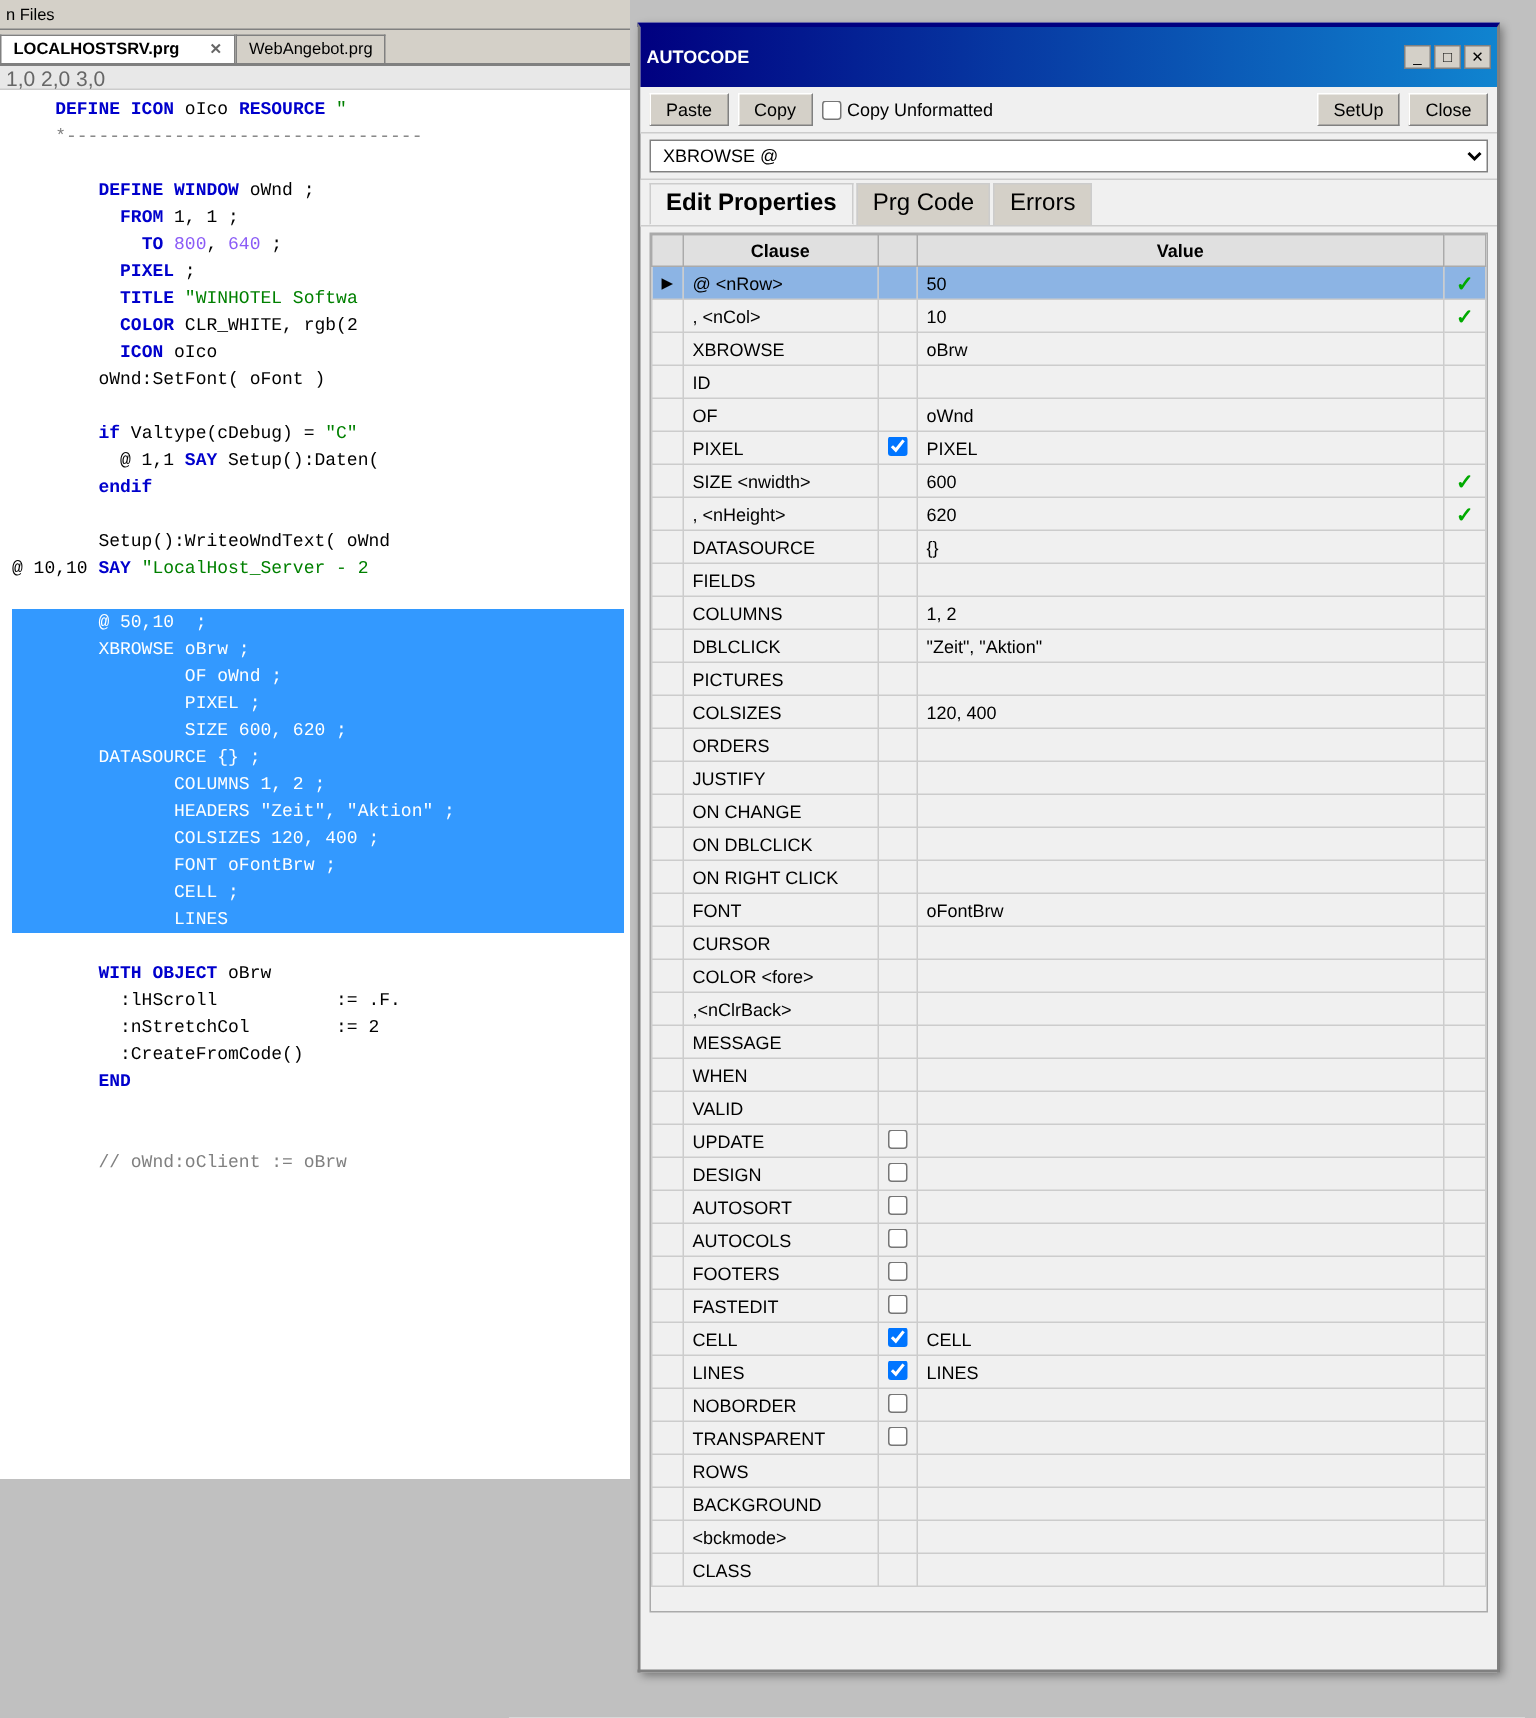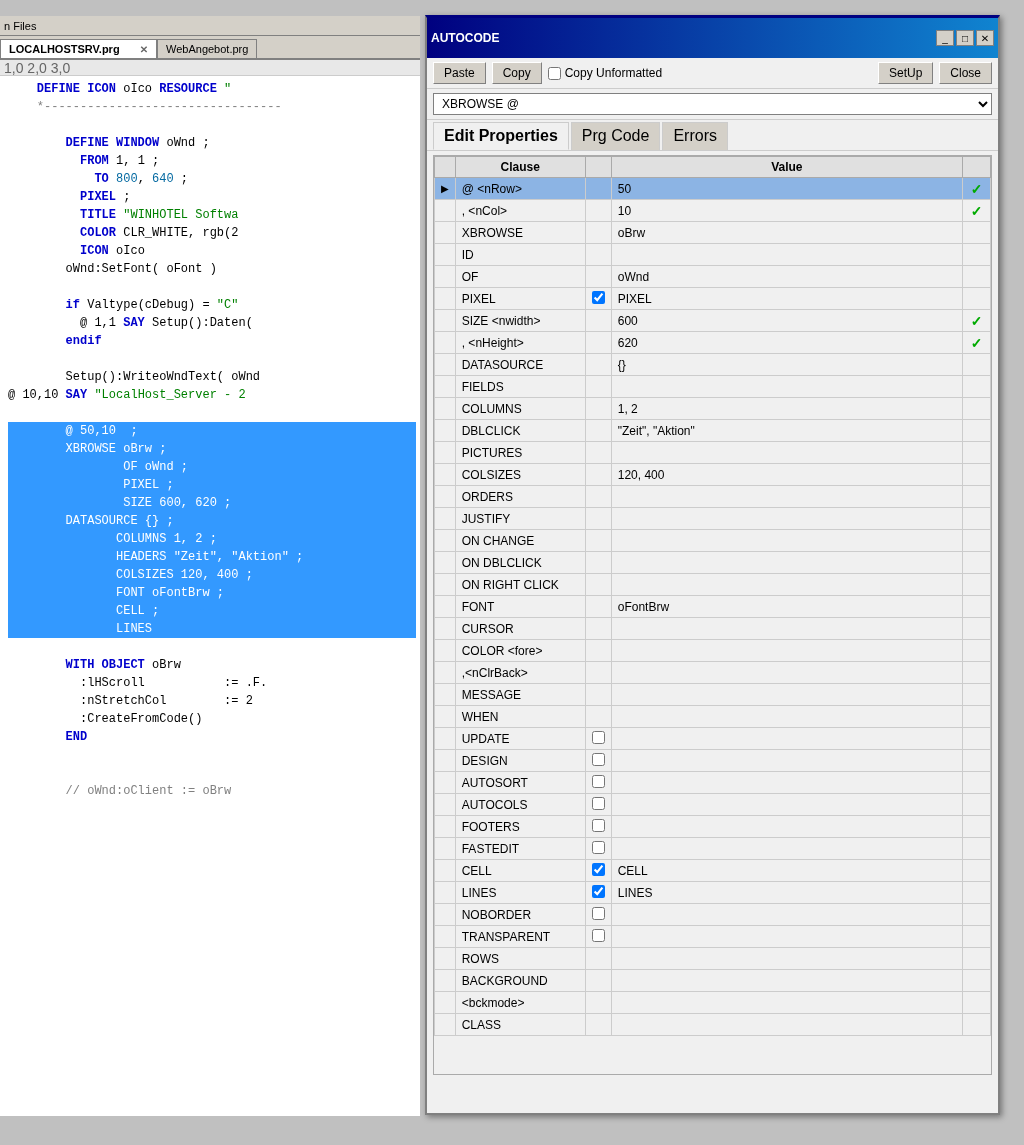--- a/index.html
+++ b/index.html
@@ -1,23 +1,23 @@
 <!DOCTYPE html>
 <html><head>
   <meta charset="utf-8">
   <style>
     * { box-sizing: border-box; margin: 0; padding: 0; }
     body { font-family: Arial, sans-serif; font-size: 12px; background: #c0c0c0; overflow: hidden; }
 
     
     .editor-area {
       position: absolute;
-      left: 0; top: 16px;
+      left: 0; top: 0;
       width: 420px;
-      height: 1100px;
+      height: 986px;
       background: #1e1e1e;
       overflow: hidden;
     }
     .editor-toolbar {
       height: 20px;
       background: #d4d0c8;
       border-bottom: 1px solid #808080;
       display: flex;
       align-items: center;
       padding: 2px 4px;
@@ -67,21 +67,21 @@
       font-family: 'Courier New', monospace;
       font-size: 12px;
       line-height: 18px;
       background: #ffffff;
       height: calc(1145px - 60px);
       overflow: hidden;
     }
     .line { white-space: pre; display: block; }
     .kw { color: #0000cc; font-weight: bold; }
     .str { color: #008000; }
-    .num { color: #0369a1; }
+    .num { color: #8b5cf6; }
     .comment { color: #808080; }
     .highlight { background: #3399ff; color: #ffffff; display: block; white-space: pre; }
 
     
     .autocode-window {
       position: absolute;
       left: 425px; top: 15px;
       width: 575px;
       height: 1100px;
       background: #f0f0f0;
@@ -499,20 +499,27 @@
             </tr>
             <tr>
               <td style="text-align: center; font-size: 10px;"></td>
               <td>WHEN</td>
               <td style="text-align: center;"></td>
               <td></td>
               <td style="text-align: center;"></td>
             </tr>
             <tr>
               <td style="text-align: center; font-size: 10px;"></td>
+              <td>VALID</td>
+              <td style="text-align: center;"></td>
+              <td></td>
+              <td style="text-align: center;"></td>
+            </tr>
+            <tr>
+              <td style="text-align: center; font-size: 10px;"></td>
               <td>UPDATE</td>
               <td style="text-align: center;"><input type="checkbox" style=""></td>
               <td></td>
               <td style="text-align: center;"></td>
             </tr>
             <tr>
               <td style="text-align: center; font-size: 10px;"></td>
               <td>DESIGN</td>
               <td style="text-align: center;"><input type="checkbox" style=""></td>
               <td></td>

